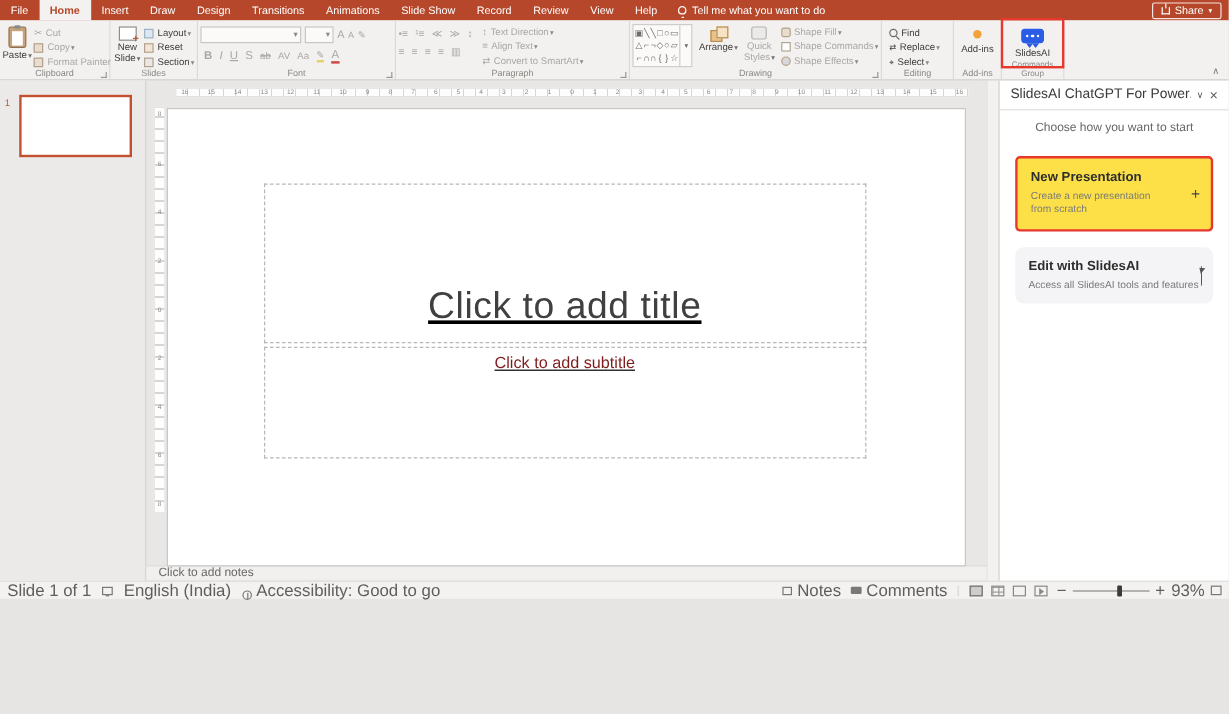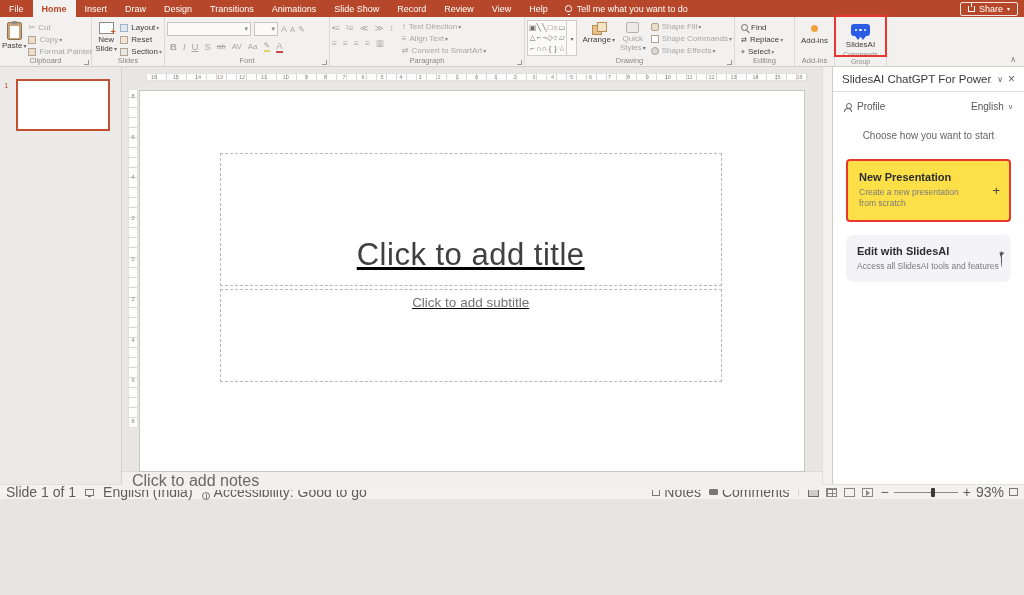--- a/index.html
+++ b/index.html
@@ -68,22 +68,22 @@
   .hruler { height:10px; margin:6px 14px 0 24px; background:#fdfdfd; border:1px solid #e3e1df; display:flex; justify-content:space-between; align-items:center; padding:0 4px; font-size:5.5px; color:#8a8884;
     background-image:repeating-linear-gradient(90deg, transparent 0 9px, #d8d6d4 9px 10px); }
   .vruler { position:absolute; left:6px; top:22px; bottom:56px; width:10px; background:#fdfdfd; border:1px solid #e3e1df; display:flex; flex-direction:column; justify-content:space-between; align-items:center; padding:3px 0; font-size:5.5px; color:#8a8884;
     background-image:repeating-linear-gradient(0deg, transparent 0 9px, #d8d6d4 9px 10px); }
   .canvas { flex:1 1 auto; display:flex; align-items:flex-start; justify-content:center; padding-top:10px; }
   .slide { width:664px; height:380px; background:#fff; box-shadow:0 0 0 1px #c9c7c5; position:relative; }
   .ph { position:absolute; border:1px dashed #b9b7b5; left:12%; width:75.6%; display:flex; justify-content:center;text-decoration:underline; }
   .ph-title { top:16.4%; height:34.8%; align-items:flex-end; padding-bottom:12px; }
   .ph-title span { font-size:31px; font-weight:300; color:#404040; letter-spacing:.5px; }
   .ph-sub { top:52%; height:24.6%; align-items:flex-start; padding-top:5px; }
-  .ph-sub span { font-size:13.5px; color:#737373; }
-  .notesbar { height:27px; margin-bottom:5px; background:#f1f0ef; border-top:1px solid #dcdad8; display:flex; align-items:center; padding-left:10px; font-size:16px; color:#6a6866; }
+  .ph-sub span { font-size:13.5px; color:#7f1d1d; }
+  .notesbar { height:27px; margin-bottom:5px; background:#f1f0ef; border-top:1px solid #dcdad8; display:flex; align-items:center; padding-left:10px; font-size:10px; color:#6a6866; }
   .vscroll { width:10px; background:#f3f2f1; border-left:1px solid #e1dfdd; flex:0 0 auto; }
 
   
   .panel { width:192px; background:#fff; border-left:1px solid #cfcdcb; display:flex; flex-direction:column; flex:0 0 auto; }
   .panel-hd { height:25px; display:flex; align-items:center; padding:0 9px; gap:5px; border-bottom:1px solid #e1dfdd; }
   .panel-title { font-size:11.5px; color:#3b3a39; white-space:nowrap; overflow:hidden; }
   .panel-hd .chev { font-size:8px; color:#605e5c; }
   .panel-hd .close { margin-left:auto; font-size:12px; color:#605e5c; }
   .panel-body { flex:1; display:flex; flex-direction:column; padding:0 0 8px 0; }
   .profile-row { display:flex; align-items:center; padding:9px 11px; font-size:10px; color:#555; }
@@ -433,28 +433,20 @@
 
     <div class="vscroll"></div>
 
     <div class="panel">
       <div class="panel-hd">
         <span class="panel-title">SlidesAI ChatGPT For Power..</span>
         <span class="chev">∨</span>
         <span class="close">×</span>
       </div>
       <div class="panel-body">
-        <div class="profile-row">
-          <span class="person-ic"></span>
-          <span>Profile</span>
-          <span class="lang">
-            <span>English</span>
-            <span class="chev">∨</span>
-          </span>
-        </div>
         <div class="choose">Choose how you want to start</div>
         <div class="cards">
           <div class="card card-new">
             <h4>New Presentation</h4>
             <p>Create a new presentation from scratch</p>
             <span class="card-ic">+</span>
           </div>
           <div class="card card-edit">
             <h4>Edit with SlidesAI</h4>
             <p style="white-space:nowrap">Access all SlidesAI tools and features</p>

